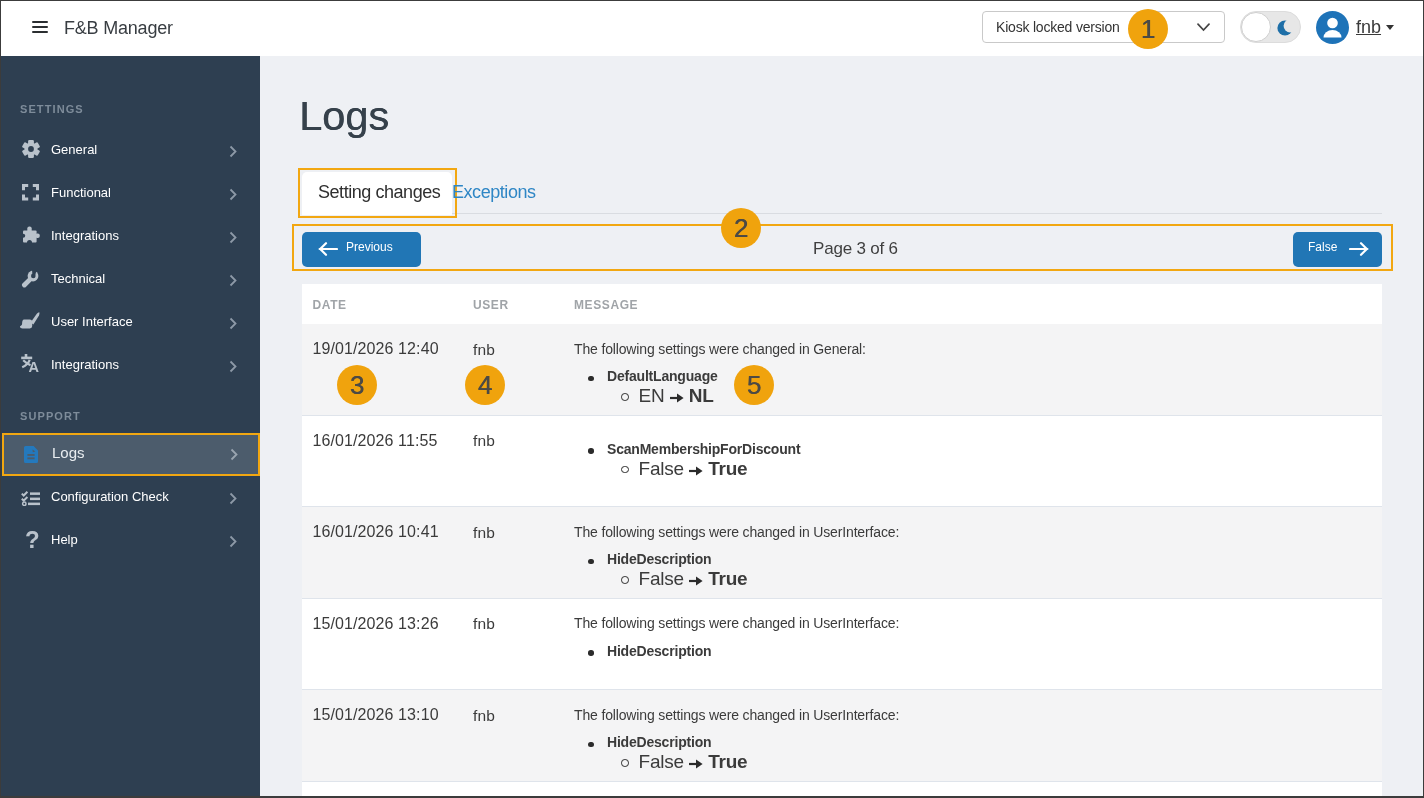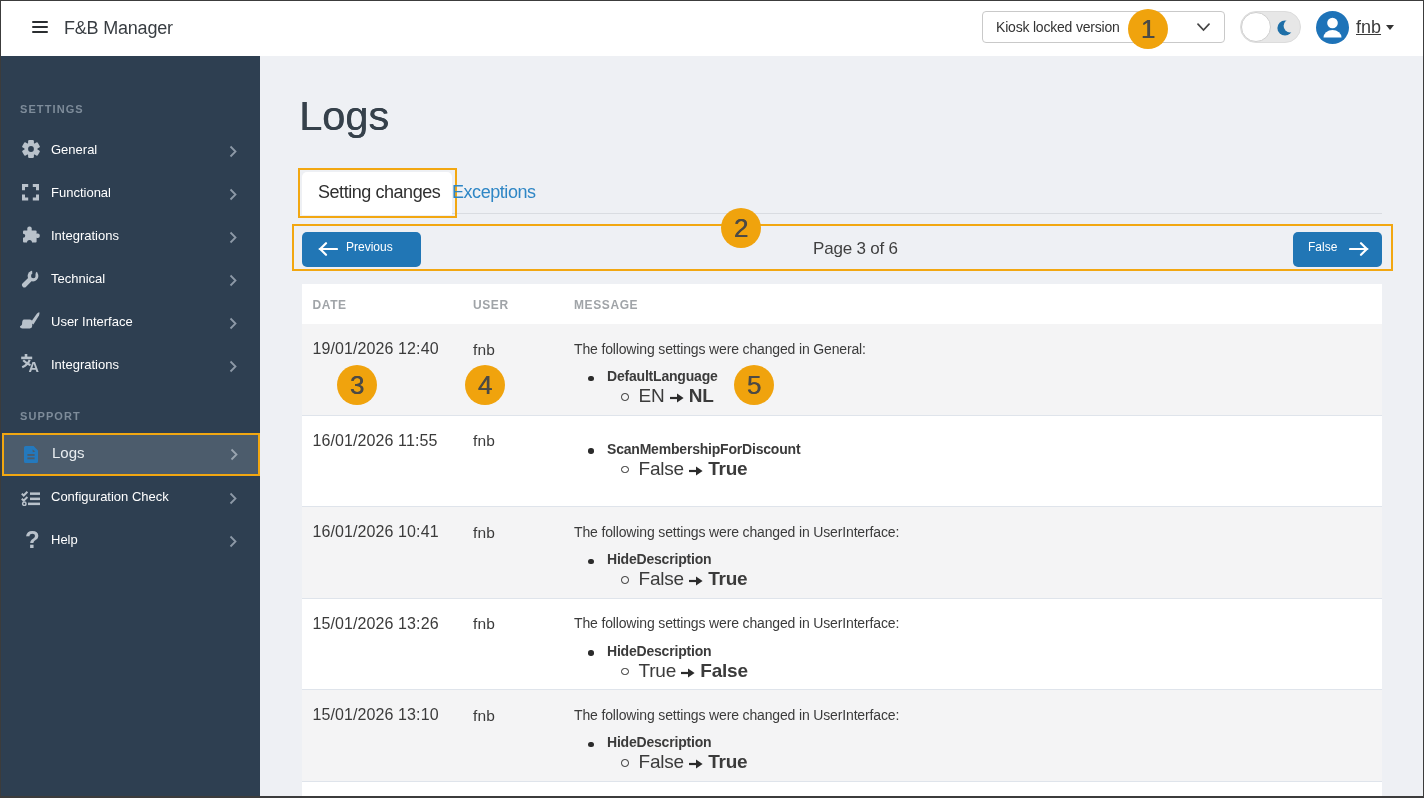--- a/index.html
+++ b/index.html
@@ -283,24 +283,20 @@
               <path d="M7 .6 13.6 5 7 9.4z" fill="#2b2b2b"></path>
             </svg> <b>True</b></div>
       </div>
     </div>
     <div class="row" style="top:314.8px;">
       <div class="date">15/01/2026 13:26</div>
       <div class="user">fnb</div>
       <div class="msg">
         <div class="m1">The following settings were changed in UserInterface:</div>
         <div class="m2">HideDescription</div>
-        <div class="m3">True <svg class="arr" width="14" height="10" viewBox="0 0 14 10">
-              <path d="M0 5h8" stroke="#2b2b2b" stroke-width="2.2"></path>
-              <path d="M7 .6 13.6 5 7 9.4z" fill="#2b2b2b"></path>
-            </svg> <b>False</b></div>
       </div>
     </div>
     <div class="row odd" style="top:406.3px;">
       <div class="date">15/01/2026 13:10</div>
       <div class="user">fnb</div>
       <div class="msg">
         <div class="m1">The following settings were changed in UserInterface:</div>
         <div class="m2">HideDescription</div>
         <div class="m3">False <svg class="arr" width="14" height="10" viewBox="0 0 14 10">
               <path d="M0 5h8" stroke="#2b2b2b" stroke-width="2.2"></path>

